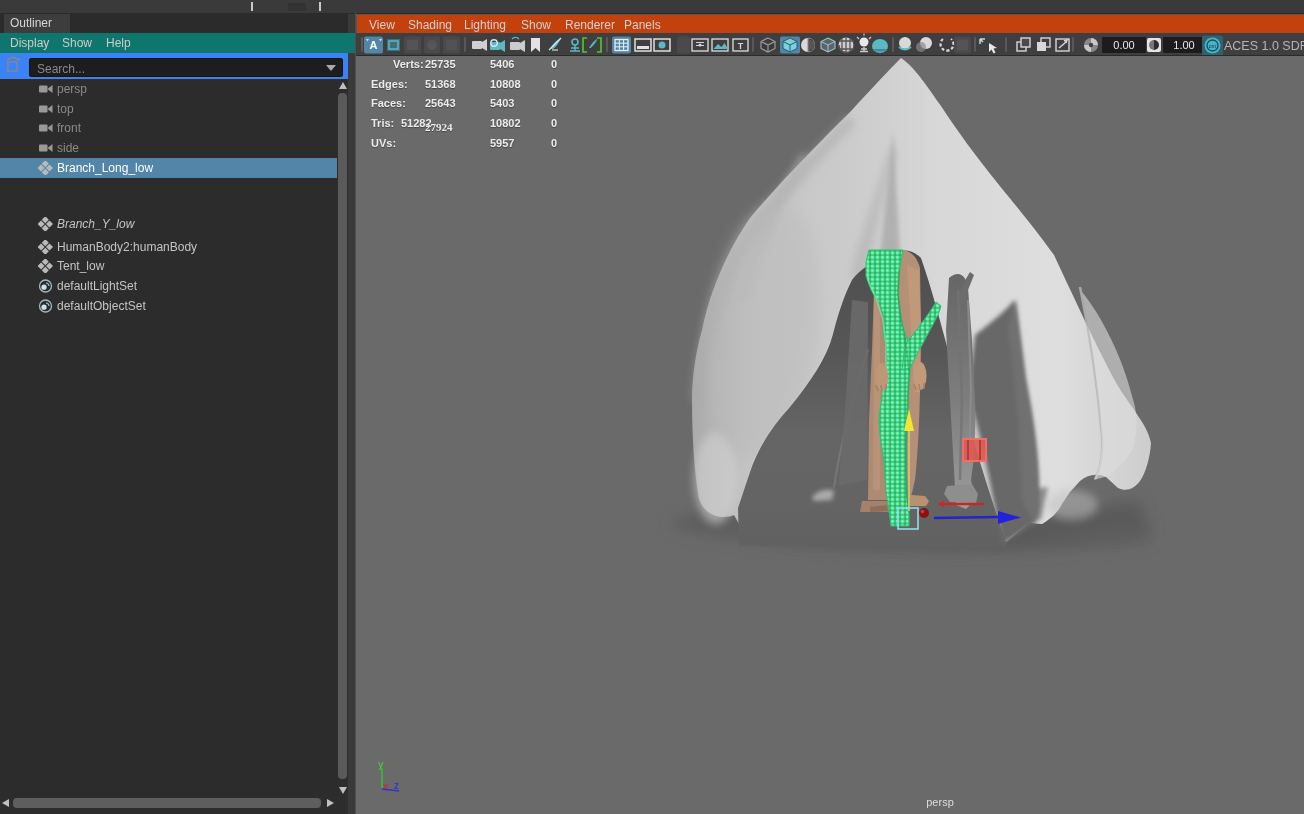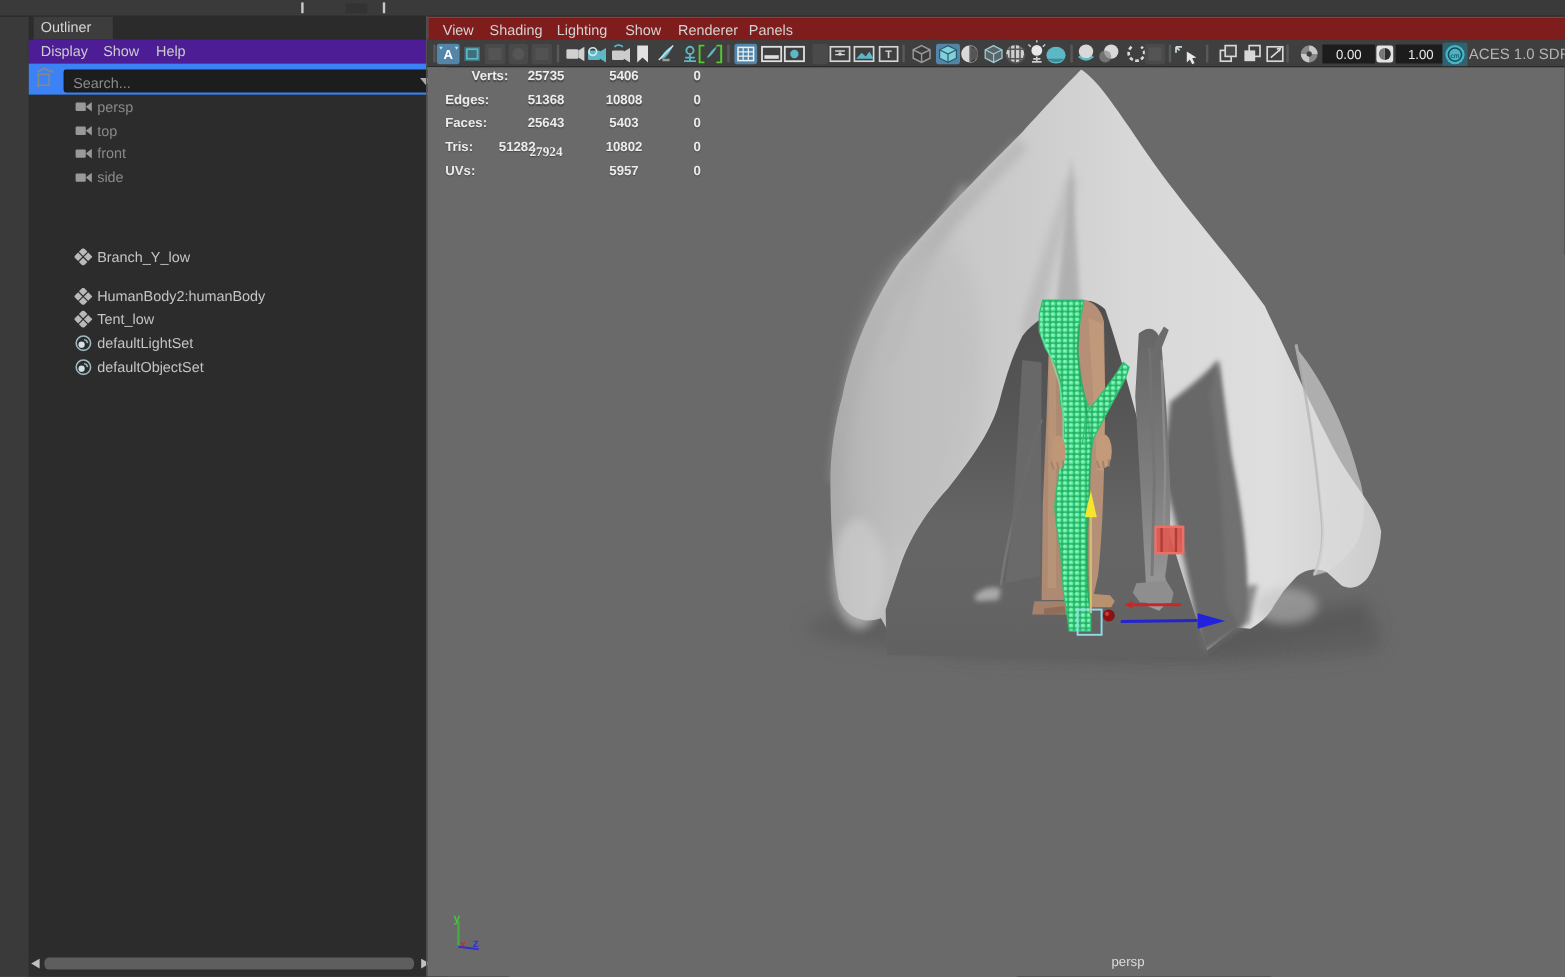--- a/index.html
+++ b/index.html
@@ -1,42 +1,42 @@
 <!DOCTYPE html>
 <html><head><meta charset="utf-8">
 <style>
 html,body{margin:0;padding:0;}
 body{width:1304px;height:814px;overflow:hidden;background:#3a3a3a;font-family:"Liberation Sans",sans-serif;position:relative;}
 .abs{position:absolute;}
 #topstrip{left:0;top:0;width:1304px;height:13px;background:#3a3a3a;border-bottom:1px solid #2b2b2b;}
 
-#outliner{left:0;top:14px;width:348px;height:800px;background:#2d2d2d;margin-left:24px;}
+#outliner{left:0;top:14px;width:348px;height:800px;background:#2d2d2d;}
 #ol-tabrow{left:0;top:0;width:348px;height:19px;background:#2b2b2b;}
 #ol-tab{left:4px;top:0;width:60px;height:19px;background:#3d3d3d;color:#d6d6d6;font-size:12px;line-height:19px;padding-left:6px;}
-#ol-menu{left:0;top:19px;width:348px;height:20px;background:#4c1d95;color:#cccccc;font-size:12px;}
+#ol-menu{left:0;top:19px;width:348px;height:20px;background:#0f766e;color:#cccccc;font-size:12px;padding-left:32px;}
 #ol-menu span{position:absolute;top:3px;}
 #ol-search{left:0;top:39px;width:348px;height:26px;background:#3b82f6;}
 #ol-input{left:29px;top:5px;width:314px;height:19px;background:#1d1d1d;border:1px solid #161616;border-radius:2px;color:#8a8a8a;font-size:12px;line-height:20px;padding-left:7px;box-sizing:border-box;}
 #ol-tree{left:0;top:65px;width:337px;height:718px;background:#2c2c2c;}
 .trow{position:absolute;left:0;width:337px;height:20px;font-size:12px;color:#c4c4c4;}
 .trow .lbl{position:absolute;left:57px;top:3px;}
 .trow .ic{position:absolute;left:38px;top:3px;width:14px;height:14px;}
 .trow.dim{color:#8a8a8a;}
 .trow.sel{background:#5285a8;color:#ffffff;}
 
 #ol-vsb{left:337px;top:65px;width:11px;height:718px;background:#2d2d2d;}
 #ol-vthumb{left:1px;top:14px;width:9px;height:686px;background:#5a5a5a;border-radius:4px;}
 #ol-hsb{left:0;top:783px;width:337px;height:12px;background:#2d2d2d;}
 #ol-hthumb{left:13px;top:1px;width:308px;height:10px;background:#5e5e5e;border-radius:4px;}
-#vpmenu{left:356px;top:14px;width:948px;height:19px;background:#7f1d1d;color:#d2d2d2;font-size:12px;border-top:1px solid #555;border-left:1px solid #555;box-sizing:border-box;}
+#vpmenu{left:356px;top:14px;width:948px;height:19px;background:#c2410c;color:#d2d2d2;font-size:12px;border-top:1px solid #555;border-left:1px solid #555;box-sizing:border-box;}
 #vpmenu span{position:absolute;top:3px;}
 #vptb{left:356px;top:33px;width:948px;height:23px;background:#3f3f3f;border-bottom:1px solid #2a2a2a;box-sizing:border-box;}
 
 .hudrow{position:absolute;color:#ececec;font-size:11px;font-weight:bold;text-shadow:0 1px 1px rgba(0,0,0,.35);}
-.hr1{position:absolute;width:60px;text-align:center;}
+.hr1{position:absolute;width:60px;text-align:left;}
 
 #persp{left:900px;top:796px;width:80px;text-align:center;color:#dddddd;font-size:11px;}
 </style>
 </head>
 <body>
 <div id="topstrip" class="abs"></div>
 <div class="abs" style="left:251px;top:2px;width:2px;height:9px;background:#c9c9c9;"></div>
 <div class="abs" style="left:319px;top:2px;width:2px;height:9px;background:#c9c9c9;"></div>
 <div class="abs" style="left:288px;top:3px;width:18px;height:8px;background:#333;"></div>
 
@@ -83,21 +83,32 @@
           </svg></span>
         <span class="lbl">front</span>
       </div>
       <div class="trow dim" style="top: 59.1px;">
         <span class="ic"><svg width="15" height="14" viewBox="0 0 15 14">
             <rect x="1" y="3.5" width="8.5" height="7" rx="1" fill="#999999"></rect>
             <path d="M14.5 3 L14.5 11 L9.5 7 Z" fill="#999999"></path>
           </svg></span>
         <span class="lbl">side</span>
       </div>
-      <div class="trow" style="top: 125px;">
+      <div class="trow sel" style="top: 78.8px;">
+        <span class="ic"><svg width="15" height="14" viewBox="0 0 15 14">
+            <g fill="#b9b9b9">
+              <rect x="4.8" y="0.2" width="5" height="5" transform="rotate(45 7.3 2.7)"></rect>
+              <rect x="0.6" y="4.5" width="5" height="5" transform="rotate(45 3.1 7)"></rect>
+              <rect x="9" y="4.5" width="5" height="5" transform="rotate(45 11.5 7)"></rect>
+              <rect x="4.8" y="8.8" width="5" height="5" transform="rotate(45 7.3 11.3)"></rect>
+            </g>
+          </svg></span>
+        <span class="lbl">Branch_Long_low</span>
+      </div>
+      <div class="trow" style="top: 135px; font-style: italic;">
         <span class="ic"><svg width="15" height="14" viewBox="0 0 15 14">
             <g fill="#b9b9b9">
               <rect x="4.8" y="0.2" width="5" height="5" transform="rotate(45 7.3 2.7)"></rect>
               <rect x="0.6" y="4.5" width="5" height="5" transform="rotate(45 3.1 7)"></rect>
               <rect x="9" y="4.5" width="5" height="5" transform="rotate(45 11.5 7)"></rect>
               <rect x="4.8" y="8.8" width="5" height="5" transform="rotate(45 7.3 11.3)"></rect>
             </g>
           </svg></span>
         <span class="lbl">Branch_Y_low</span>
       </div>

